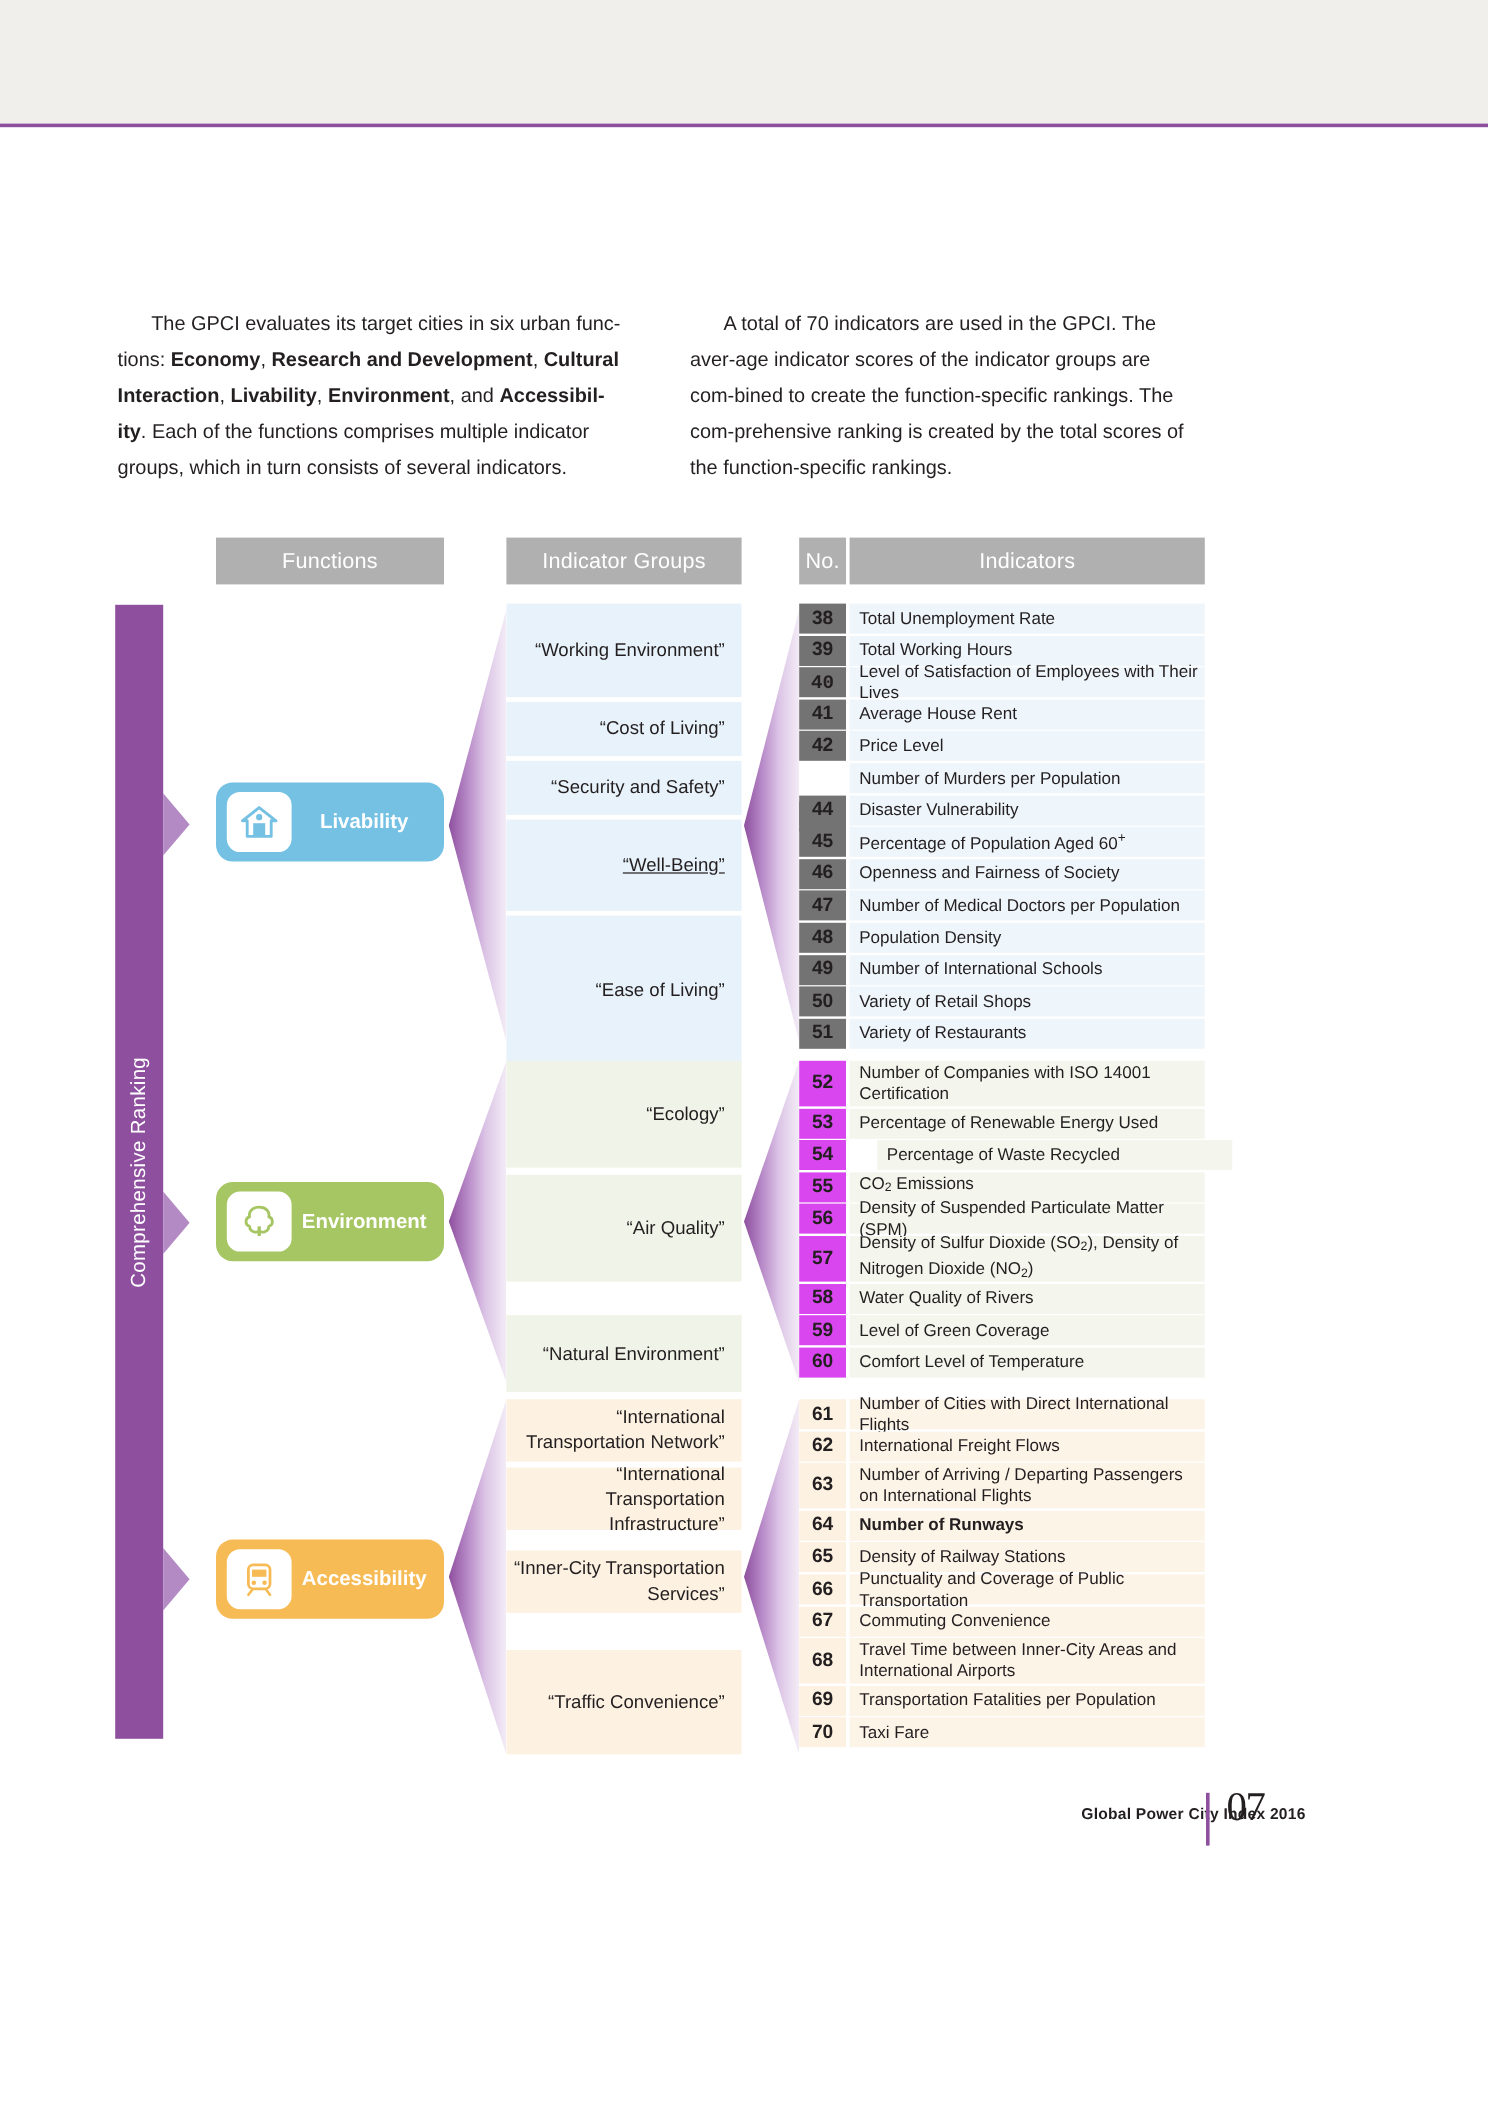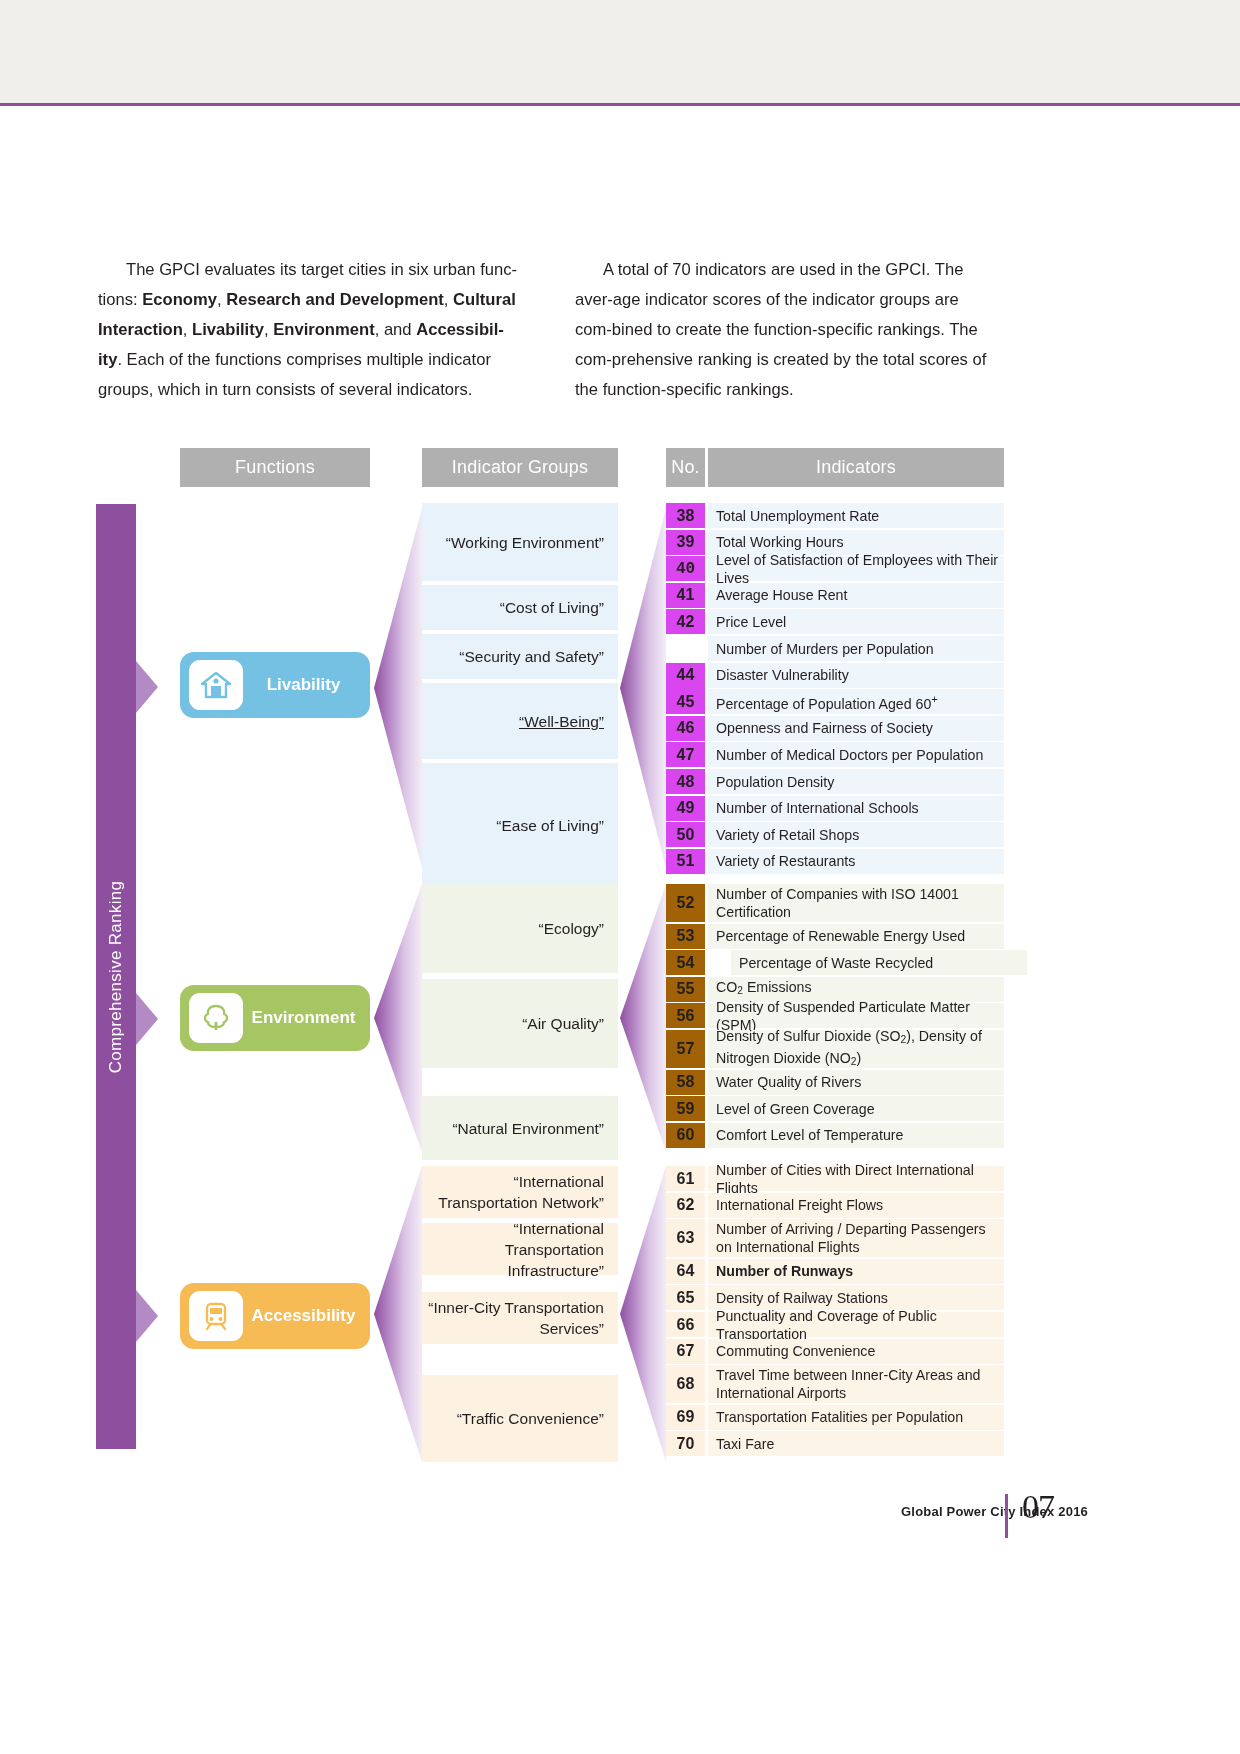--- a/index.html
+++ b/index.html
@@ -82,22 +82,22 @@
   .gbox.acc{background:#fdf2e2;}
 
   
   .num{position:absolute;left:666px;width:39px;
        display:flex;align-items:center;justify-content:center;
        font-size:16px;font-weight:bold;color:#231f20;}
   .ind{position:absolute;left:708px;width:296px;
        display:flex;align-items:center;
        font-size:14.2px;color:#231f20;padding-left:8px;
        box-sizing:border-box;line-height:18px;}
-  .num.liv,.ind.liv{background:#d946ef;}
-  .num.env,.ind.env{background:#a16207;}
+  .num.liv,.ind.liv{background:#737373;}
+  .num.env,.ind.env{background:#d946ef;}
   .num.acc,.ind.acc{background:#fdf2e2;}
   .ind.liv{background:#eef5fb;}
   .ind.env{background:#f4f6ed;}
   .ind.acc{background:#fdf4e8;}
   sub{font-size:.72em;vertical-align:-.18em;}
 
   
   .foot-title{position:absolute;right:152px;top:1504px;font-size:13px;font-weight:bold;
               color:#231f20;letter-spacing:.2px;}
   .foot-div{position:absolute;left:1005px;top:1494px;width:3px;height:44px;background:#8e4f9e;}

